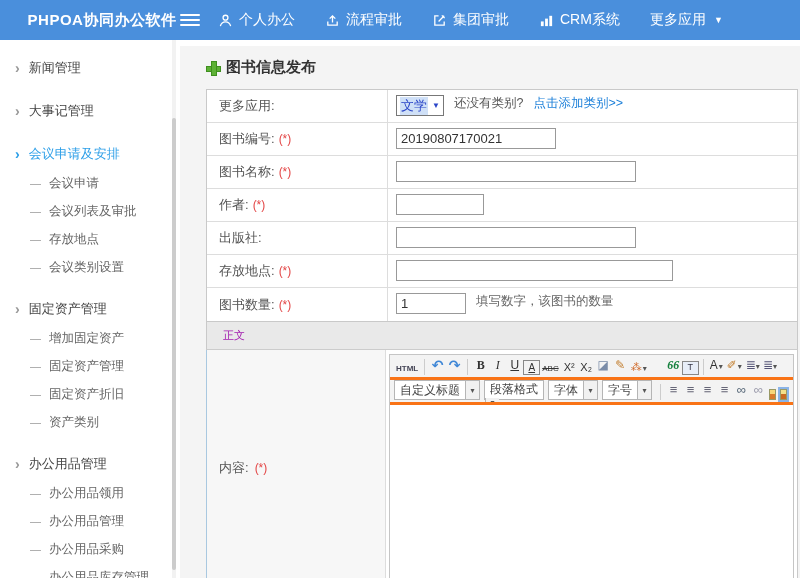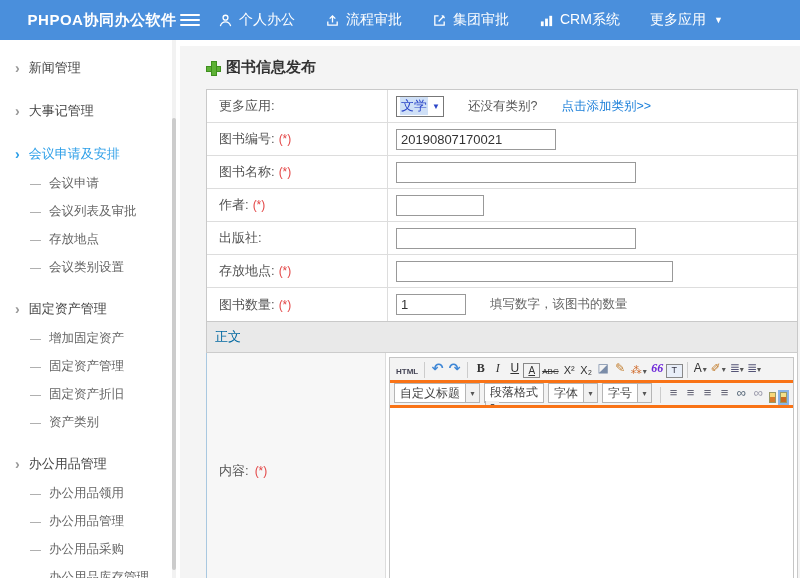--- a/index.html
+++ b/index.html
@@ -35,53 +35,53 @@
   .main-top { height:6px; background:#fff; }
   .page-title { display:flex; align-items:center; gap:7px; margin:12px 0 12px 26px; font-size:15px; font-weight:bold; color:#333; }
   .plus-icon { width:13px; height:13px; position:relative; }
   .plus-icon::before { content:""; position:absolute; left:0; top:4.5px; width:13px; height:4px; background:#5db135; border:1px solid #3f8f1f; }
   .plus-icon::after { content:""; position:absolute; left:4.5px; top:0; width:4px; height:13px; background:#5db135; border:1px solid #3f8f1f; }
 
   
   .form { margin-left:26px; width:592px; background:#fff; border:1px solid #c9c9c9; border-bottom:none; }
   .frow { display:flex; align-items:stretch; border-bottom:1px solid #ddd; min-height:33px; }
   .fl { width:180px; padding-left:12px; font-size:13px; color:#555; display:flex; align-items:center; flex:none; }
-  .fv { flex:1; border-left:1px solid #ddd; padding:5px 8px; display:flex; align-items:center; gap:24px; font-size:13px; color:#333; }
+  .fv { flex:1; border-left:1px solid #ddd; padding:5px 8px; display:flex; align-items:flex-start; gap:10px; font-size:13px; color:#333; }
   .req { color:#e34545; font-size:12px; }
   input.txt { border:1px solid #999; height:21px; font-size:13px; padding:0 4px; color:#333; font-family:inherit; }
   .w160{width:160px;} .w240{width:240px;} .w88{width:88px;} .w277{width:277px;} .w70{width:70px;}
   .hint { color:#666; font-size:12.5px; }
   .select-box { display:inline-flex; align-items:center; border:1px solid #777; background:#fff; height:21px; padding:0 3px; cursor:pointer; }
   .select-box .sel-val { color:#2b46c8; background:#cfe0f7; font-size:13px; padding:0 1px; }
   .select-box .sel-caret { color:#2b46c8; font-size:8px; margin-left:4px; }
   .q-text { color:#555; font-size:12.5px; }
   .add-link { color:#1b7fd9; font-size:12.5px; cursor:pointer; text-decoration:none; }
 
-  .sec { margin-left:26px; width:592px; background:#e9e9e9; border:1px solid #c9c9c9; border-bottom:1px solid #ccc; padding:6px 8px; font-size:13px; color:#0369a1; }
+  .sec { margin-left:26px; width:592px; background:#e9e9e9; border:1px solid #c9c9c9; border-bottom:1px solid #ccc; padding:6px 16px; font-size:11px; color:#a21caf; }
   .crow { margin-left:26px; width:592px; display:flex; height:236px; background:#fff; border-left:1px solid #a9c8e0; border-right:1px solid #c9c9c9; }
   .cl { width:179px; background:#f7f7f7; border-right:1px solid #ddd; display:flex; align-items:center; gap:6px; padding-left:12px; font-size:13px; color:#555; flex:none; }
   .ce { flex:1; padding:4px 3px; background:#fff; overflow:hidden; }
 
   
   .editor { border:1px solid #c5c5c5; height:300px; display:flex; flex-direction:column; background:#fff; }
   .tb { background:#f3f3f3; border-bottom:3px solid #f97316; display:flex; align-items:flex-end; padding:2px 4px; height:25px; white-space:nowrap; overflow:hidden; }
   .tbtn { min-width:17px; text-align:center; padding:1px 2px; font-size:12px; color:#333; cursor:pointer; line-height:1.3; }
   .tb-sep { width:1px; height:16px; background:#ccc; margin:0 4px; flex:none; }
   .g-html { font-size:8px; font-weight:bold; color:#445; }
   .g-undo { color:#3f87d6; font-weight:bold; font-size:14px; }
   .g-b { font-family:"Liberation Serif",serif; font-weight:bold; }
   .g-i { font-family:"Liberation Serif",serif; font-style:italic; }
   .g-u { text-decoration:underline; }
   .g-box { border:1px solid #888; font-size:10px; padding:0 2px; text-decoration:underline; }
   .g-strike { font-size:8px; text-decoration:line-through; }
   .g-small { font-size:11px; }
   .g-eraser { color:#7a8ca8; }
   .g-brush { color:#c07a28; }
   .g-dots { color:#d06a2a; font-size:11px; }
-  .g-quote { font-family:"Liberation Serif",serif; font-weight:bold; font-style:italic; color:#6d28d9; }
+  .g-quote { font-family:"Liberation Serif",serif; font-weight:bold; font-style:italic; color:#15803d;margin-left:16px; }
   .g-paste { border:1px solid #888; background:#e8eef8; font-size:9px; padding:0 3px; color:#334; }
   .g-caret { font-size:8px; color:#555; margin-left:1px; }
   .g-list { color:#557; letter-spacing:-1px; }
   .g-align { color:#667; font-size:13px; }
   .g-link { color:#567; font-size:13px; }
   .g-unlink { color:#99a; font-size:13px; }
   .img-ic { display:inline-block; width:15px; height:11px; border:1px solid #996; background:linear-gradient(180deg,#f7d77a 0 45%, #d97b2c 45% 100%); margin:0 2px; cursor:pointer; }
   .img-ic.sel { outline:2px solid #8ab4e8; background:linear-gradient(180deg,#f3e08a 0 40%, #c96a22 40% 100%); }
   .combo { display:inline-flex; align-items:center; border:1px solid #b5b5b5; background:#fff; height:20px; margin-right:4px; cursor:pointer; }
   .combo .lbl { padding:0 5px; font-size:12px; color:#444; }

